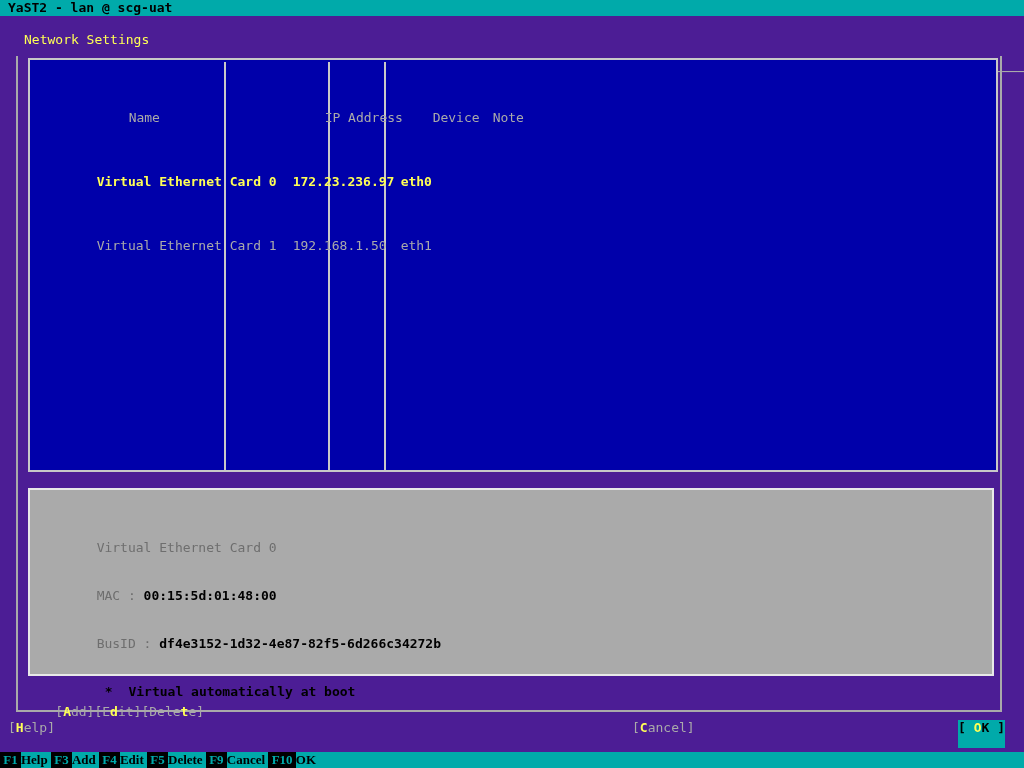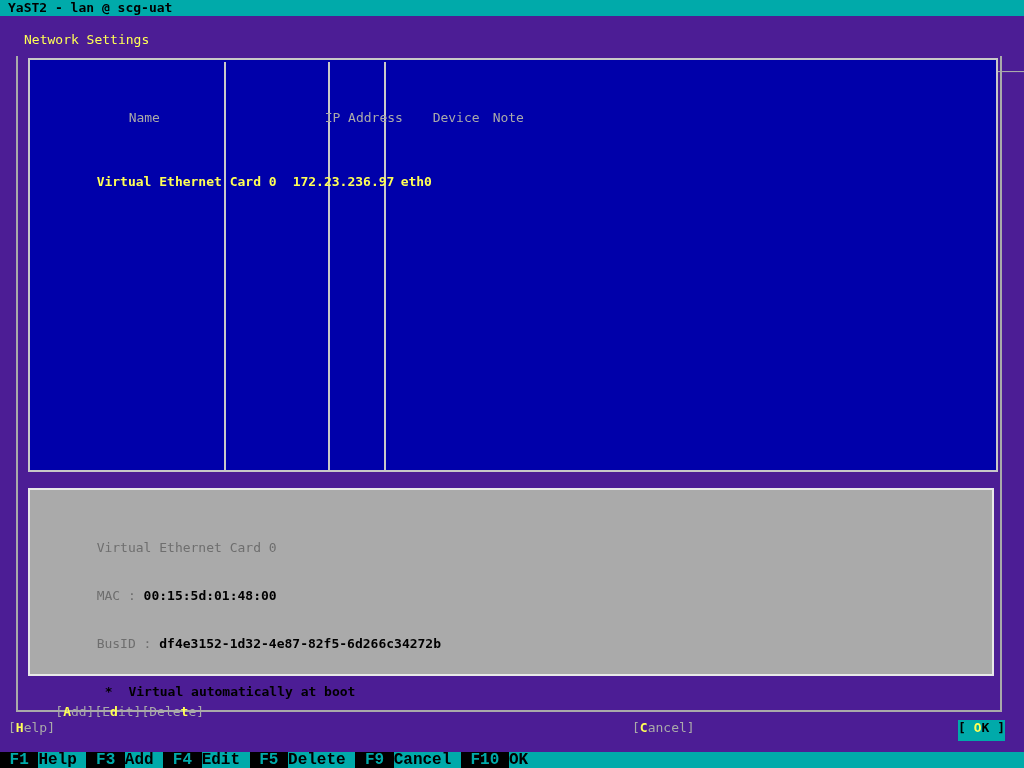--- a/index.html
+++ b/index.html
@@ -134,43 +134,43 @@
   }
   #cancelbtn {
     position: absolute;
     left: 632px; top: 720px;
     white-space: pre;
     color: #aaaaaa;
   }
   #okbtn {
     position: absolute;
     left: 958px; top: 720px;
-    height: 21px;
+    height: 28px;
     background: #00aaaa;
     white-space: pre;
     color: #000000;
   }
   #okbtn .k { color: #ffff55; font-weight: bold; }
   #okbtn .br { color: #000000; font-weight: bold; }
 
   
   #fkeybar {
     position: absolute;
     left: 0; top: 752px;
     width: 1024px; height: 16px;
     background: #00aaaa;
     white-space: nowrap;
     font-size: 0;
   }
   #fkeybar .fk {
     display: inline-block;
     height: 16px;
     line-height: 16px;
-    font-size: 16px;
-    font-family: Liberation Mono, monospace;
+    font-size: 13px;
+    font-family: Liberation Serif, serif;
     white-space: pre;
     vertical-align: top;
   }
   #fkeybar .num {
     background: #000000;
     color: #00aaaa;
     font-weight: bold;
   }
   #fkeybar .lbl {
     background: #00aaaa;
@@ -204,20 +204,23 @@
 
     <div id="tablecontent">
       <div class="trow">
         <span class="th" style="display:inline-block; width:192px;margin-left:32px;">Name</span><span class="th" style="display:inline-block; width:104px; padding-left:4px;">IP Address</span><span class="th" style="display:inline-block; width:56px; padding-left:4px;">Device</span><span class="th" style="display:inline-block; padding-left:4px;">Note</span>
       </div>
 
       <div class="trow sel">
         <span class="td" style="display:inline-block; width:192px;">Virtual Ethernet Card 0</span><span class="td" style="display:inline-block; width:104px; padding-left:4px;">172.23.236.97</span><span class="td" style="display:inline-block; width:56px; padding-left:4px;">eth0</span><span class="td" style="display:inline-block; padding-left:4px;"></span>
       </div>
 
+      <div class="trow">
+        <span class="td" style="display:inline-block; width:192px;">Virtual Ethernet Card 1</span><span class="td" style="display:inline-block; width:104px; padding-left:4px;">192.168.1.50</span><span class="td" style="display:inline-block; width:56px; padding-left:4px;">eth1</span><span class="td" style="display:inline-block; padding-left:4px;"></span>
+      </div>
     </div>
   </div>
 
   <div id="detailbox">
     <div id="detailcontent">
       <div class="dline">
         <span class="dim">Virtual Ethernet Card 0</span>
       </div>
       <div class="dline">
         <span class="dim">MAC</span><span class="dim"> : </span><span class="blk">00:15:5d:01:48:00</span>

